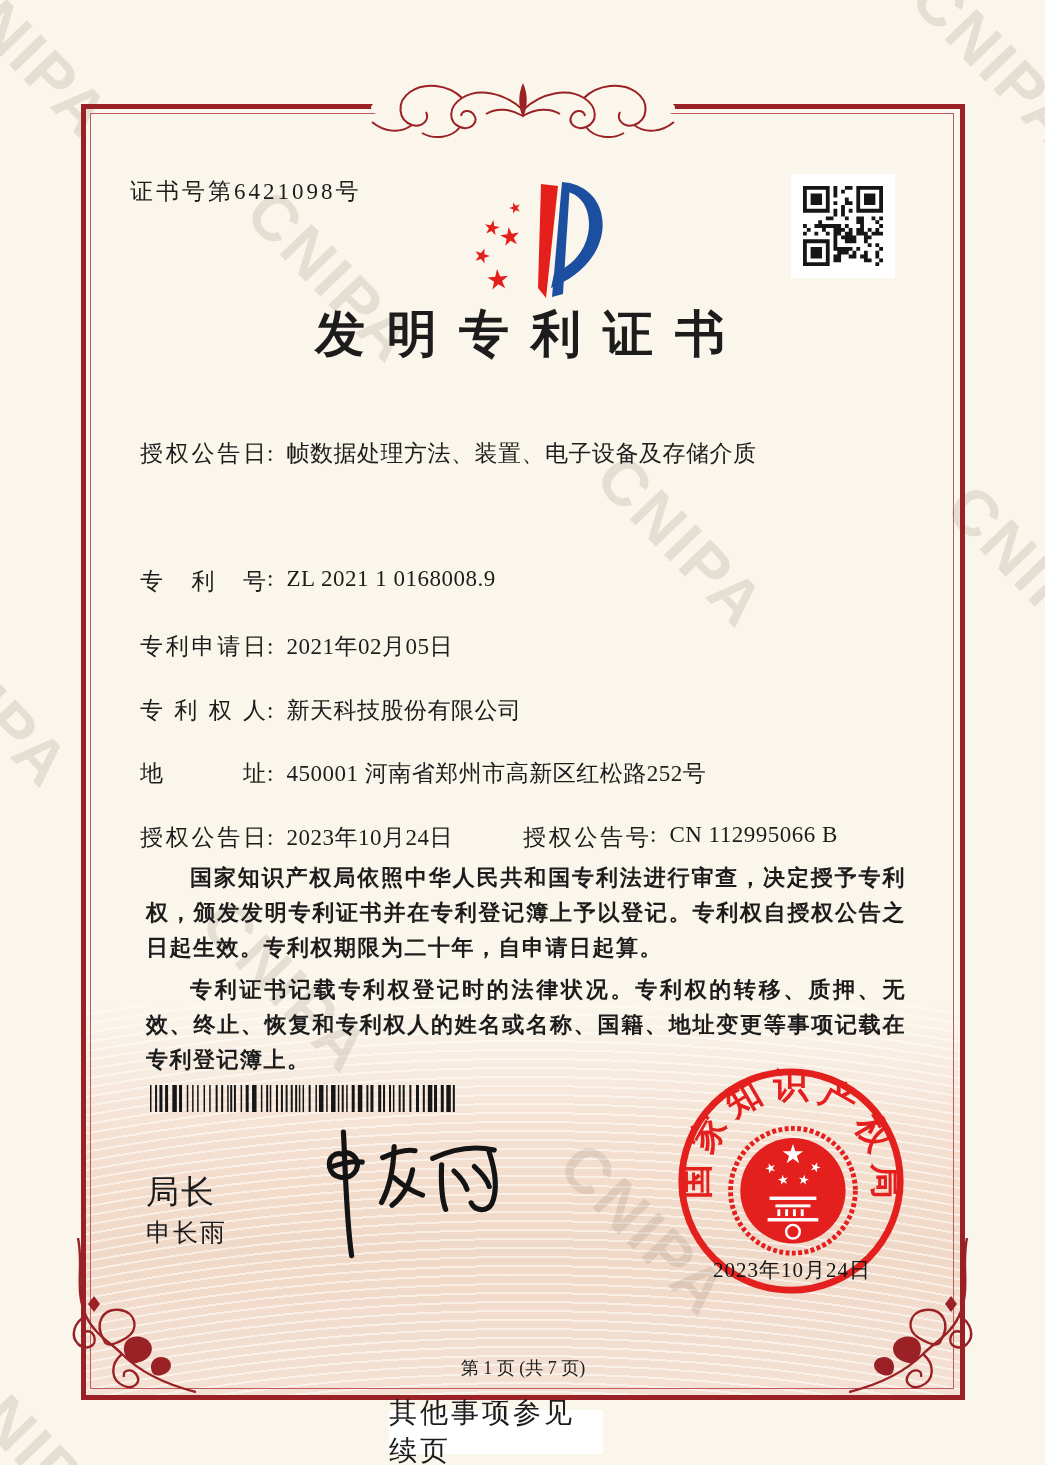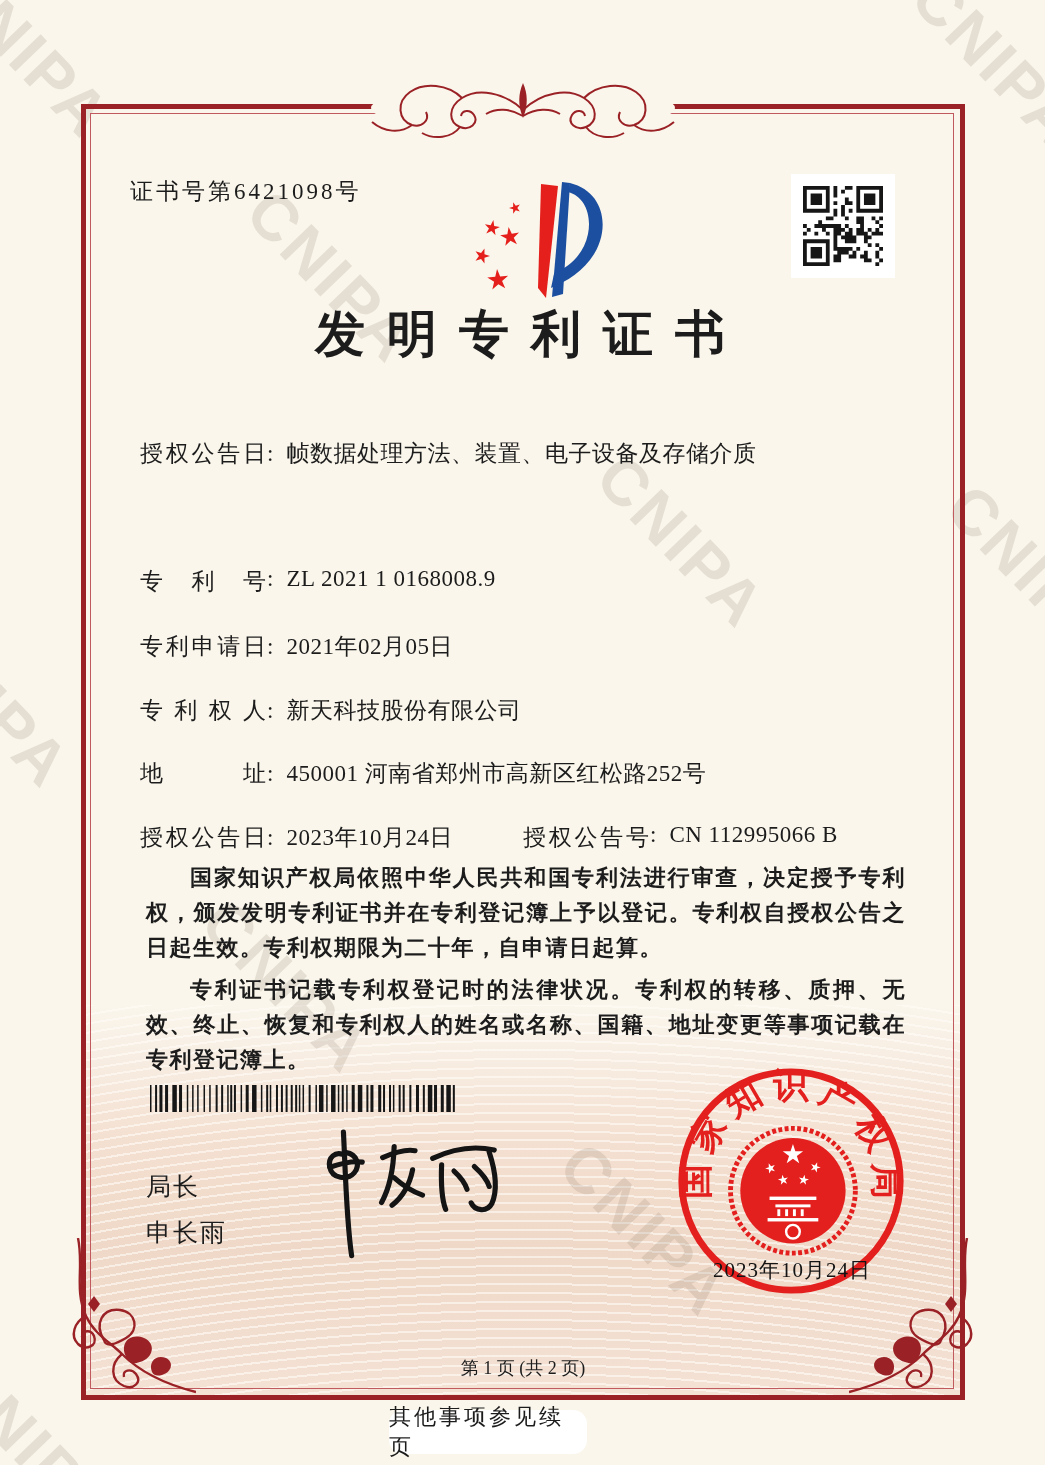--- a/index.html
+++ b/index.html
@@ -41,27 +41,27 @@
   .qr-box{position:absolute;left:791px;top:174px;width:104px;height:104px;background:#fff;z-index:5;display:flex;align-items:center;justify-content:center;}
   .qr-box svg{width:80px;height:80px;}
   .frow{position:absolute;left:140px;font-size:23px;z-index:5;white-space:nowrap;}
   .flabel{display:inline-block;width:126px;text-align:justify;text-align-last:justify;vertical-align:top;}
   .fcolon{display:inline-block;margin-left:1px;}
   .fvalue{display:inline-block;margin-left:13px;letter-spacing:.5px;}
   .frow.second{left:523px;font-family:Liberation Serif, serif;}
   .paras{position:absolute;left:146px;top:860px;width:760px;z-index:5;font-size:22px;line-height:35px;letter-spacing:1.5px;text-align:justify;font-weight:bold;}
   .paras p{margin:0 0 7px 0;text-indent:2em;}
   .barcode{position:absolute;left:150px;top:1085px;width:312px;height:27px;z-index:5;}
-  .director-title{position:absolute;left:146px;top:1170px;font-size:25px;letter-spacing:2px;font-family:"Liberation Sans","DejaVu Sans",sans-serif;z-index:5;}
+  .director-title{position:absolute;left:146px;top:1170px;font-size:33px;letter-spacing:2px;font-family:"Liberation Sans","DejaVu Sans",sans-serif;z-index:5;}
   .director-name{position:absolute;left:146px;top:1216px;font-size:25px;letter-spacing:2px;font-family:Liberation Serif, serif;z-index:5;}
   .signature{position:absolute;left:295px;top:1122px;width:215px;height:138px;z-index:5;}
   .seal{position:absolute;left:674px;top:1064px;width:234px;height:234px;z-index:6;}
   .seal-date{position:absolute;left:710px;top:1256px;width:164px;text-align:center;font-size:21px;letter-spacing:1px;color:#141414;z-index:7;}
   .page-num{position:absolute;left:81px;top:1356px;width:884px;text-align:center;font-size:18px;z-index:5;}
-  .cont-strip{position:absolute;left:389px;top:1410px;width:198px;height:44px;background:#fff;z-index:5;display:flex;align-items:center;justify-content:center;font-size:22px;letter-spacing:3px;border-radius:14px;}
+  .cont-strip{position:absolute;left:389px;top:1410px;width:214px;height:44px;background:#fff;z-index:5;display:flex;align-items:center;justify-content:center;font-size:28px;letter-spacing:3px;}
 </style>
 </head>
 <body>
 
 <div class="page">
 
   <svg width="0" height="0" style="position:absolute" aria-hidden="true">
     <defs>
       <path id="st" d="M0,-1 L0.2245,-0.309 L0.951,-0.309 L0.3633,0.118 L0.5878,0.809 L0,0.382 L-0.5878,0.809 L-0.3633,0.118 L-0.951,-0.309 L-0.2245,-0.309 Z"></path>
     </defs>
@@ -279,16 +279,16 @@
         <rect x="114" y="149" width="3" height="7"></rect>
         <rect x="122" y="149" width="3" height="7"></rect>
         <rect x="130" y="149" width="3" height="7"></rect>
         <rect x="96" y="158" width="52" height="3.5"></rect>
       </g>
       <circle cx="122" cy="172" r="7" style="fill:none;stroke:#fff;stroke-width:2.5"></circle>
     </g>
   </svg>
   <div class="seal-date">2023年10月24日</div>
 
-  <div class="page-num">第 1 页 (共 2 页)</div>
+  <div class="page-num">第 1 页 (共 7 页)</div>
   <div class="cont-strip">其他事项参见续页</div>
 
 </div>
 
 </body></html>

